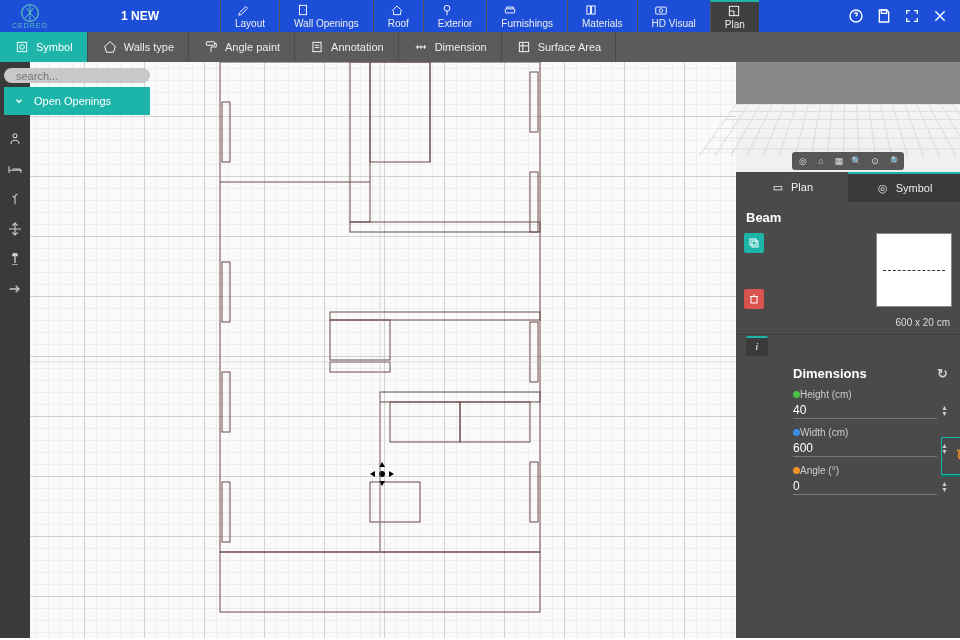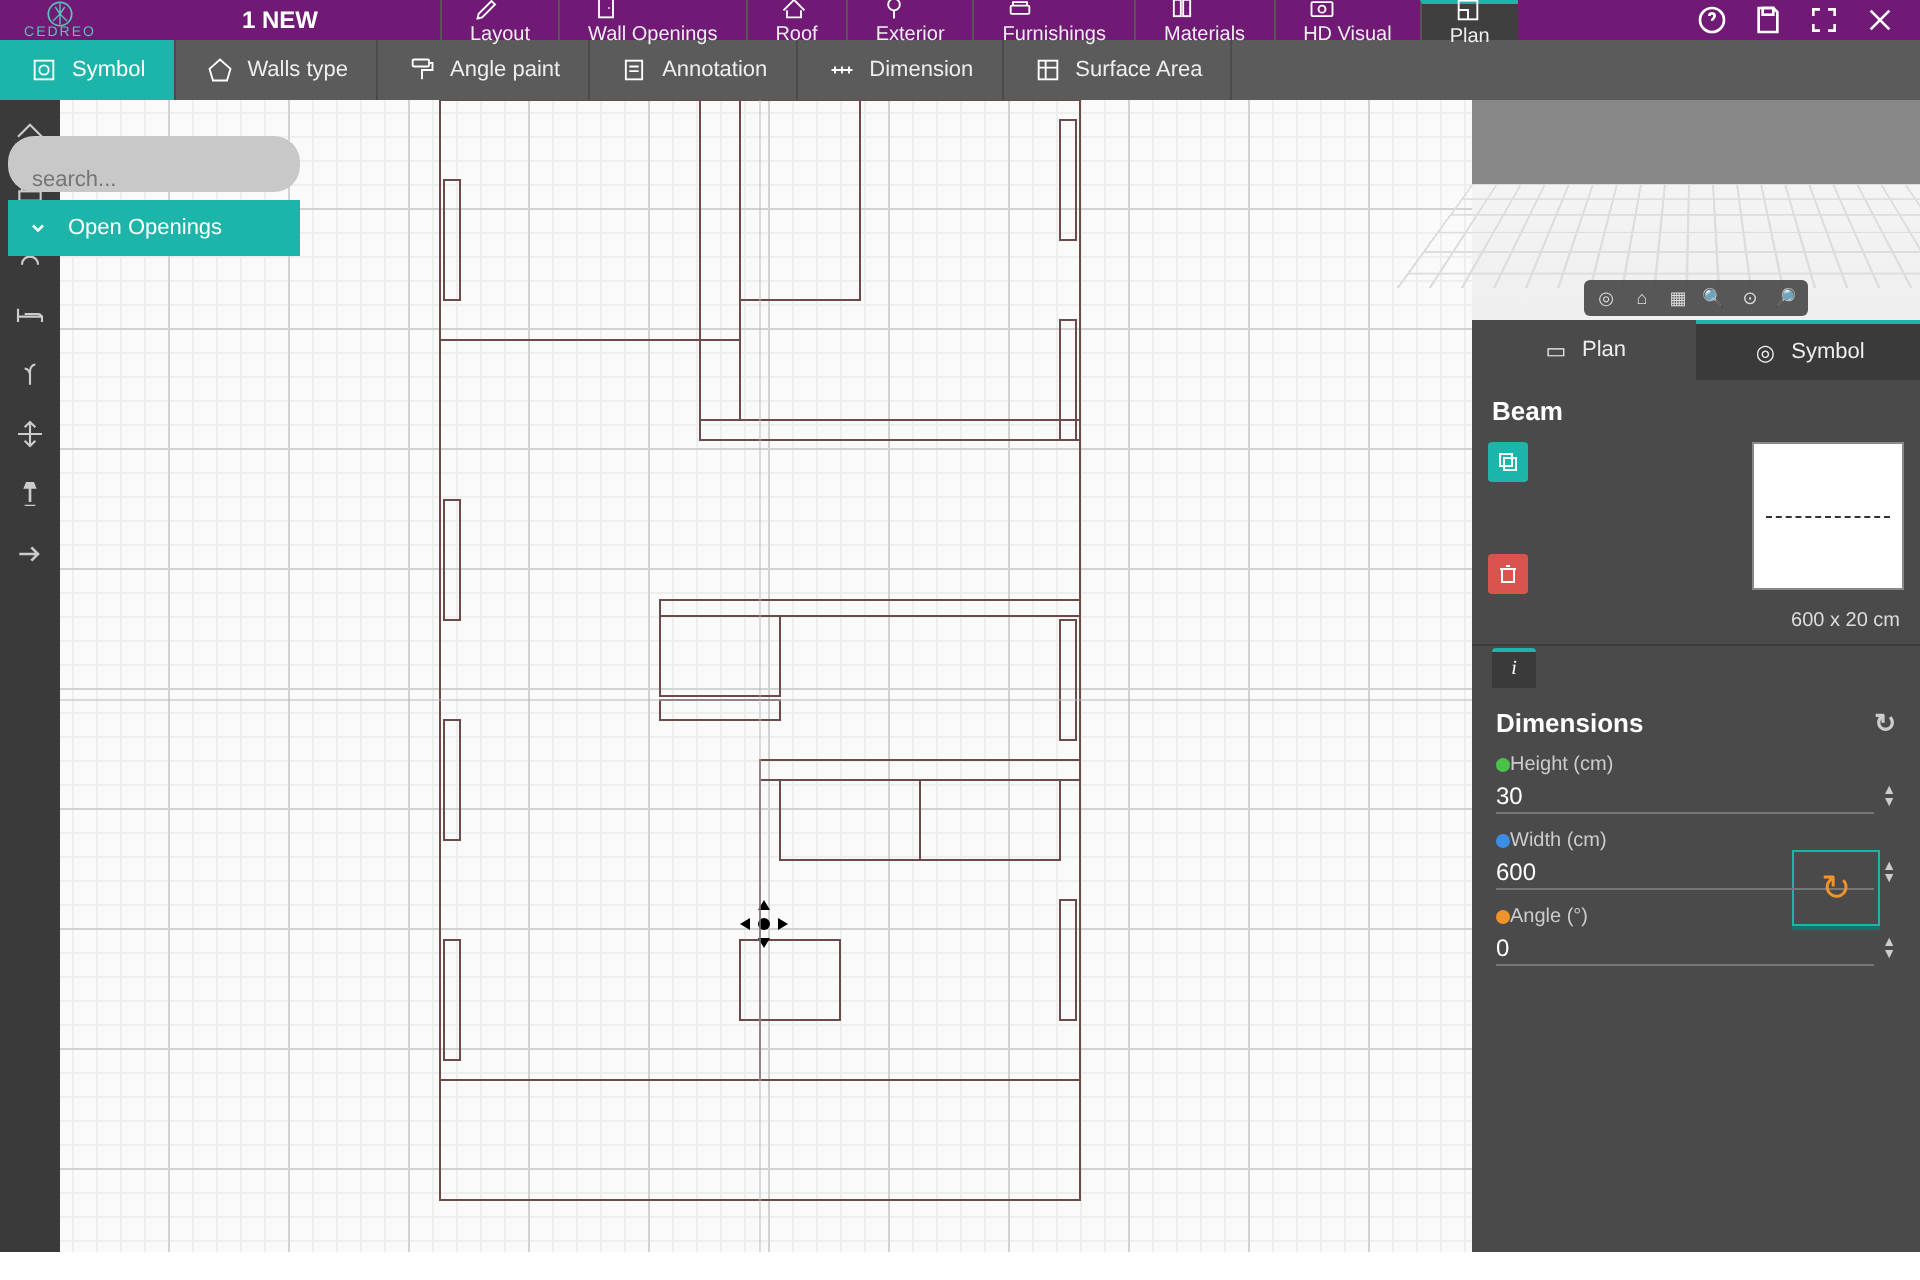--- a/index.html
+++ b/index.html
@@ -1,36 +1,36 @@
 <!DOCTYPE html>
 <html><head>
 <meta charset="utf-8">
 <style>
 * { margin: 0; padding: 0; box-sizing: border-box; font-family: "Segoe UI", Arial, sans-serif; }
 body { width: 960px; height: 640px; overflow: hidden; background: #fff; position: relative; }
-.topbar { height: 20px; background: #701a75; display: flex; align-items: stretch; color: #ddd; }
+.topbar { height: 32px; background: #1d4ed8; display: flex; align-items: stretch; color: #ddd; }
 .logo-area { width: 60px; display: flex; flex-direction: column; align-items: center; justify-content: center; }
 .logo-svg { width: 20px; height: 20px; }
 .logo-text { font-size: 7px; letter-spacing: 1px; color: #5ac1b8; margin-top: -1px; }
 .title-area { width: 160px; display: flex; align-items: center; justify-content: center; font-size: 12px; font-weight: 600; color: #fff; }
 .top-tabs { display: flex; flex: 1; }
 .top-tab { flex: 0 0 auto; padding: 0 14px; display: flex; flex-direction: column; align-items: flex-start; justify-content: center; border-left: 1px solid #555; font-size: 10px; color: #eee; cursor: pointer; }
 .top-tab .icon { width: 18px; height: 14px; margin-bottom: 1px; display:flex; align-items:center; justify-content:center; }
 .top-tab.active { border-top: 2px solid #1db5a9; background: #3f3f3f; }
 .top-right { display: flex; align-items: center; gap: 12px; padding: 0 12px; }
 .top-right .icn { width: 16px; height: 16px; color: #fff; cursor: pointer; display:flex; align-items:center; justify-content:center; }
 .subbar { height: 30px; background: #5b5b5b; display: flex; align-items: stretch; }
 .sub-item { display: flex; align-items: center; gap: 6px; padding: 0 14px; font-size: 11px; color: #eee; cursor: pointer; border-right: 1px solid #4a4a4a; }
 .sub-item.active { background: #1db5a9; color: #fff; }
 .sub-item .sicon { width: 16px; height: 16px; display:flex; align-items:center; justify-content:center; }
 .main { display: flex; height: 576px; }
 .left-col { width: 30px; background: #3a3a3a; display: flex; flex-direction: column; align-items: center; padding-top: 8px; gap: 12px; }
 .left-col .licon { width: 18px; height: 18px; color: #ccc; cursor: pointer; display:flex; align-items:center; justify-content:center; }
 .search-panel { position: absolute; left: 0; top: 64px; width: 154px; z-index: 10; }
-.search-box { height: 28px; background: #c8c8c8; margin: 4px; border-radius: 13px; display: flex; align-items: flex-end; padding: 0 8px; gap:4px; }
+.search-box { height: 15px; background: #c8c8c8; margin: 4px; border-radius: 13px; display: flex; align-items: center; padding: 0 8px; gap:4px; }
 .search-box input { border: none; background: transparent; outline: none; font-size: 11px; flex: 1; color: #444; }
 .catalog-btn { height: 28px; background: #1db5a9; margin: 2px 4px; display: flex; align-items: center; color: #fff; font-size: 11px; padding: 0 10px; gap: 10px; cursor:pointer; }
 .canvas { flex: 1; position: relative; background: #fafafa; overflow: hidden; }
 .grid-bg { position: absolute; inset: 0;
   background-image:
     linear-gradient(#d2d2d2 1px, transparent 1px),
     linear-gradient(90deg, #d2d2d2 1px, transparent 1px),
     linear-gradient(#eee 1px, transparent 1px),
     linear-gradient(90deg, #eee 1px, transparent 1px);
   background-size: 60px 60px, 60px 60px, 12px 12px, 12px 12px;
@@ -50,21 +50,21 @@
 .obj-row { display:flex; padding: 4px 8px 6px; gap:6px; align-items: flex-start; }
 .obj-btns { display:flex; flex-direction:column; gap:36px; }
 .sqbtn { width:20px; height:20px; border-radius:2px; display:flex; align-items:center; justify-content:center; cursor:pointer; }
 .sqbtn.teal{ background:#1db5a9; }
 .sqbtn.red{ background:#d9534f; }
 .preview-thumb { width: 76px; height: 74px; background:#fff; border:1px solid #888; margin-left:auto; position:relative; }
 .preview-thumb::after { content:""; position:absolute; left:6px; right:6px; top:36px; border-top:1px dashed #333; }
 .thumb-cap { font-size:10px; color:#ddd; text-align:right; padding: 2px 10px 6px; }
 .info-tab { height: 22px; display:flex; align-items:center; padding:0 10px; border-top:1px solid #3a3a3a; }
 .info-tab span { width:22px; height:20px; background:#3a3a3a; border-top:2px solid #1db5a9; display:flex; align-items:center; justify-content:center; color:#fff; font-size:10px; border-radius:2px 2px 0 0; font-style:italic; font-family: Georgia, serif;}
-.dims { padding: 10px 12px; }
+.dims { padding: 10px 12px; margin-left: 45px; }
 .dims-head { display:flex; justify-content:space-between; align-items:center; color:#fff; font-size:13px; font-weight:600; margin-bottom:8px; }
 .field { margin-bottom:8px; }
 .flabel { display:flex; align-items:center; gap:0; font-size:10px; color:#ccc; margin-bottom:2px; }
 .dot { width:7px; height:7px; border-radius:50%; }
 .dot.g{background:#4ac24a;} .dot.b{background:#3a8ee6;} .dot.o{background:#f0932b;}
 .frow { display:flex; align-items:center; }
 .fval { flex:1; color:#fff; font-size:12px; border-bottom:1px solid #777; padding:1px 0; }
 .stepper { display:flex; flex-direction:column; margin-left:4px; color:#ccc; font-size:7px; line-height:6px; cursor:pointer;}
 .rotate-box { width:44px; height:38px; border:1px solid #1db5a9; display:flex; align-items:center; justify-content:center; color:#f0932b; font-size:18px; margin: -66px 0 0 148px; cursor:pointer; box-shadow:0 2px 0 #15726a; }
 </style>
@@ -382,21 +382,21 @@
       <div class="dims-head">
           <span>Dimensions</span>
           <span style="color:#ccc;">↻</span>
         </div>
       <div class="field">
         <div class="flabel">
             <span class="dot g"></span>
             <span>Height (cm)</span>
           </div>
         <div class="frow">
-            <div class="fval">30</div>
+            <div class="fval">40</div>
             <div class="stepper">▲<br>▼</div>
           </div>
       </div>
       <div class="field">
         <div class="flabel">
             <span class="dot b"></span>
             <span>Width (cm)</span>
           </div>
         <div class="frow">
             <div class="fval">600</div>

